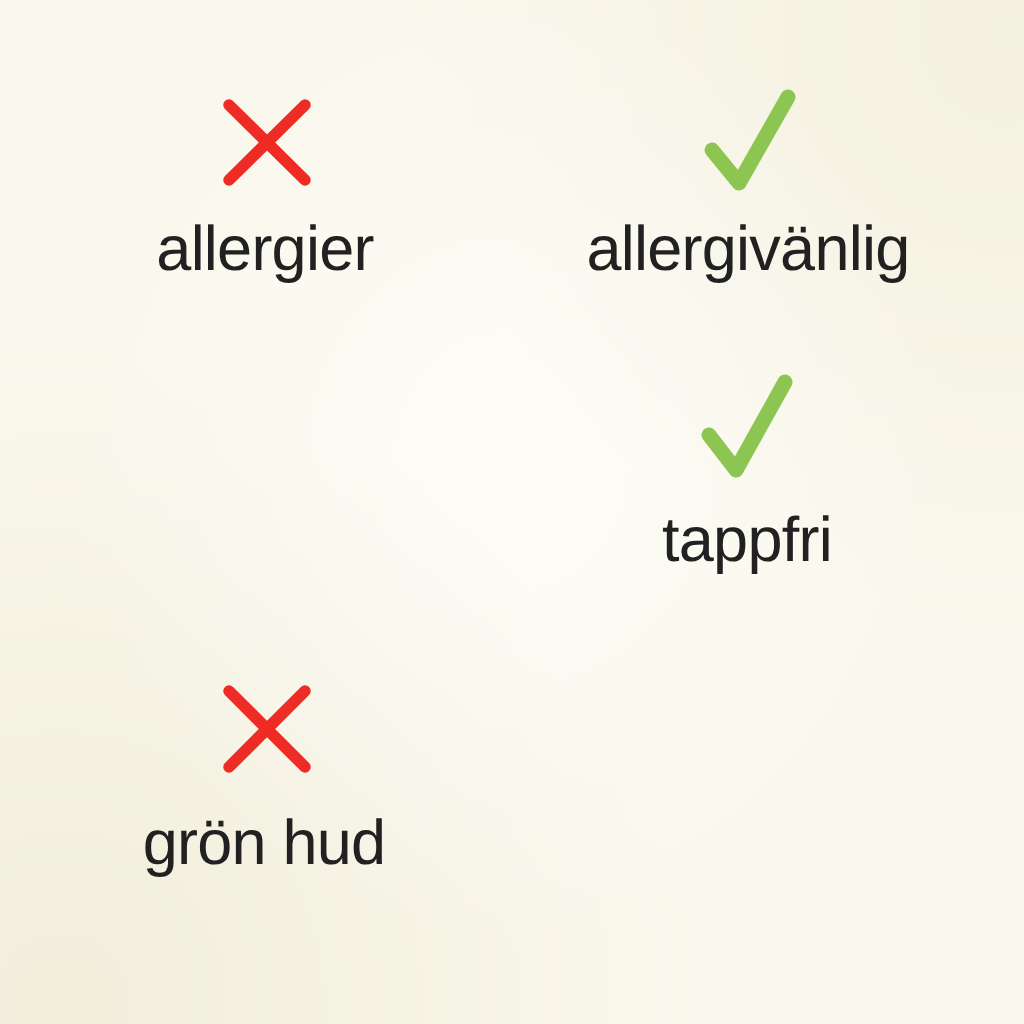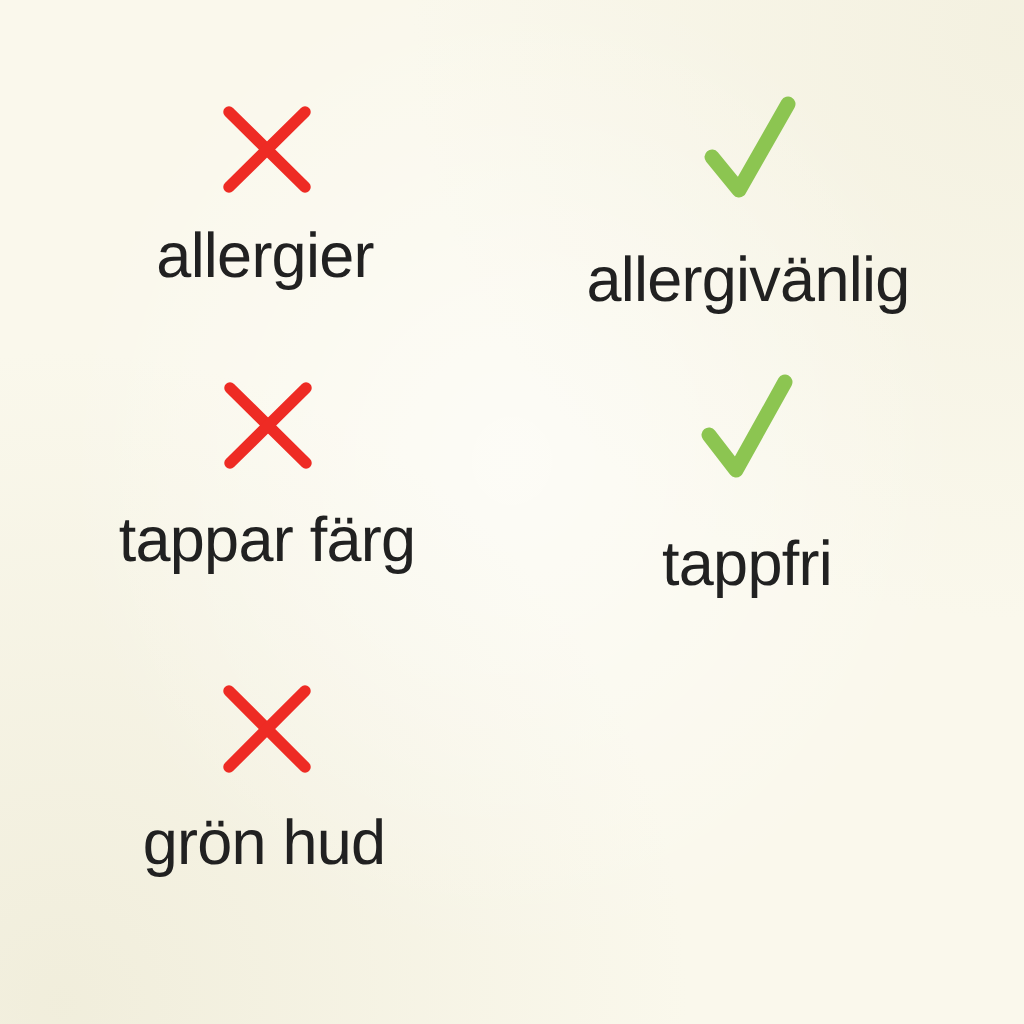--- a/index.html
+++ b/index.html
@@ -42,23 +42,23 @@
   .cell {
     position: absolute;
     display: flex;
     flex-direction: column;
     align-items: center;
     justify-content: flex-start;
   }
 
   
   .col-neg { left: 40px;  width: 450px; }
-  .col-pos { left: 520px; width: 460px; gap: 24px; }
+  .col-pos { left: 520px; width: 460px; }
 
-  .row-1 { top: 91px;  }
+  .row-1 { top: 84px;  }
   .row-2 { top: 369px; }
   .row-3 { top: 672px; }
 
   .icon-wrap {
     width: 120px;
     height: 112px;
     display: block;
     position: relative;
   }
   .icon-wrap svg {
@@ -120,31 +120,20 @@
 
     <div class="cell col-pos row-1">
       <span class="icon-wrap">
         <svg viewBox="0 0 120 112" aria-hidden="true">
           <path d="M 22 66 L 49 99 L 98 13" fill="none" stroke="#8cc551" stroke-width="15" stroke-linecap="round" stroke-linejoin="round"></path>
         </svg>
       </span>
       <span class="label shift-pos-1">allergivänlig</span>
     </div>
 
-    <div class="cell col-neg row-2">
-      <span class="icon-wrap">
-        <svg viewBox="0 0 120 112" aria-hidden="true">
-          <g fill="none" stroke="#ee2b24" stroke-width="11.5" stroke-linecap="round">
-            <line x1="22" y1="19" x2="98" y2="94"></line>
-            <line x1="98" y1="19" x2="22" y2="94"></line>
-          </g>
-        </svg>
-      </span>
-      <span class="label shift-neg-2">tappar färg</span>
-    </div>
 
     <div class="cell col-pos row-2">
       <span class="icon-wrap">
         <svg viewBox="0 0 120 112" aria-hidden="true">
           <path d="M 22 66 L 49 101 L 98 13" fill="none" stroke="#8cc551" stroke-width="15" stroke-linecap="round" stroke-linejoin="round"></path>
         </svg>
       </span>
       <span class="label shift-pos-2">tappfri</span>
     </div>
 

